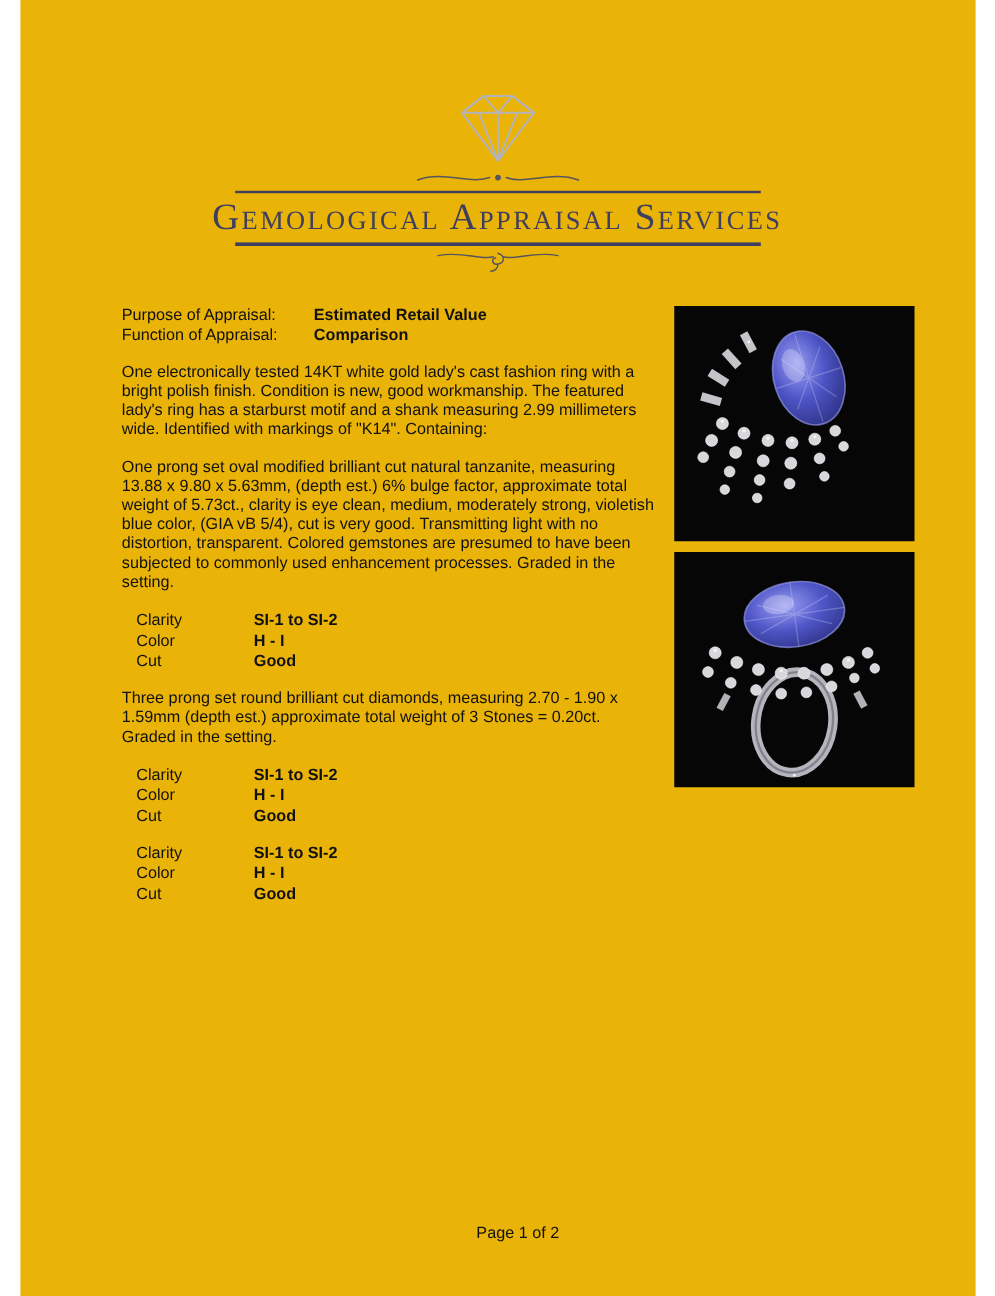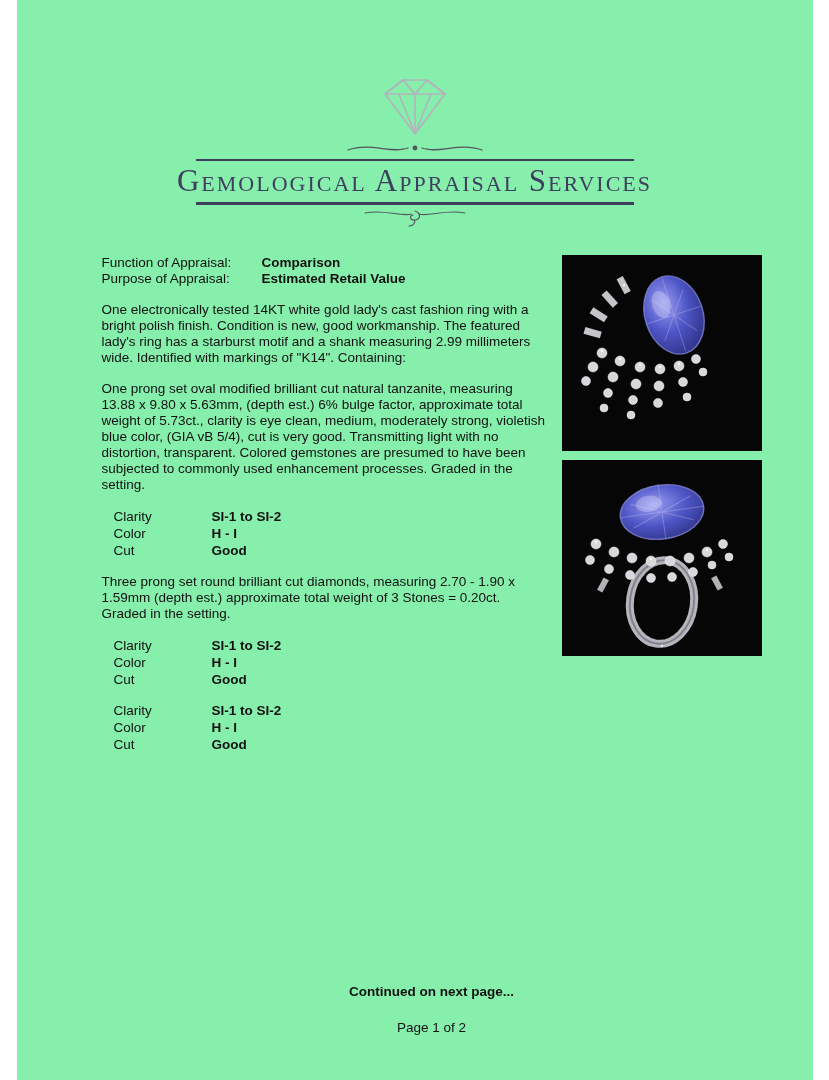--- a/index.html
+++ b/index.html
@@ -1,18 +1,18 @@
 <!DOCTYPE html>
 <html style="--brand: #3e3e5e;"><head>
 <meta charset="utf-8">
 <style>
   html,body { margin:0; padding:0; background:#ffffff; }
   .page {
     position:relative; width:796px; height:1080px; margin:0 auto;
-    background:#86efac; color:#111;
+    background:#eab308; color:#111;
     font-family:"Liberation Sans", sans-serif; font-size:13.5px;
     overflow:hidden;
   }
   
   .header { text-align:center; padding-top:76px; }
   .logo-diamond { display:block; margin:0 auto; }
   .flourish { display:block; margin:2px auto 0; }
   .rule { width:438px; margin:3px auto 0; background:var(--brand,#3e3e5e); }
   .rule-top { height:2px; }
   .rule-bottom { height:3px; margin-top:4px; }
@@ -195,25 +195,25 @@
               <circle cx="89" cy="99" r="1.3"></circle>
             <circle cx="145" cy="90" r="1.3"></circle>
               <circle cx="100" cy="186" r="1.2"></circle>
           </g>
         </svg>
       </div>
     </aside>
 
     <div class="meta">
       <div class="meta-row">
+        <span class="meta-label">Purpose of Appraisal:</span><span class="meta-value">Estimated Retail Value</span>
+      </div>
+      <div class="meta-row">
         <span class="meta-label">Function of Appraisal:</span><span class="meta-value">Comparison</span>
       </div>
-      <div class="meta-row">
-        <span class="meta-label">Purpose of Appraisal:</span><span class="meta-value">Estimated Retail Value</span>
-      </div>
     </div>
 
     <p class="para">One electronically tested 14KT white gold lady's cast fashion ring with a bright polish finish. Condition is new, good workmanship. The featured lady's ring has a starburst motif and a shank measuring 2.99 millimeters wide. Identified with markings of "K14".  Containing:</p>
 
     <p class="para">One prong set oval modified brilliant cut natural tanzanite, measuring 13.88 x 9.80 x 5.63mm, (depth est.)  6% bulge factor, approximate total weight of 5.73ct., clarity is eye clean, medium, moderately strong, violetish blue color, (GIA vB 5/4), cut is very good. Transmitting light with no distortion, transparent. Colored gemstones are presumed to have been subjected to commonly used enhancement processes. Graded in the setting.</p>
 
 
     <div class="grading">
       <div class="g-row">
         <span class="g-label">Clarity</span><span class="g-value">SI-1 to SI-2</span>
@@ -248,16 +248,15 @@
       <div class="g-row">
         <span class="g-label">Color</span><span class="g-value">H - I</span>
       </div>
       <div class="g-row">
         <span class="g-label">Cut</span><span class="g-value">Good</span>
       </div>
     </div>
 
   </main>
 
-  <div class="continued">Continued on next page...</div>
   <div class="page-number">Page 1 of 2</div>
 
 </div>
 
 </body></html>

